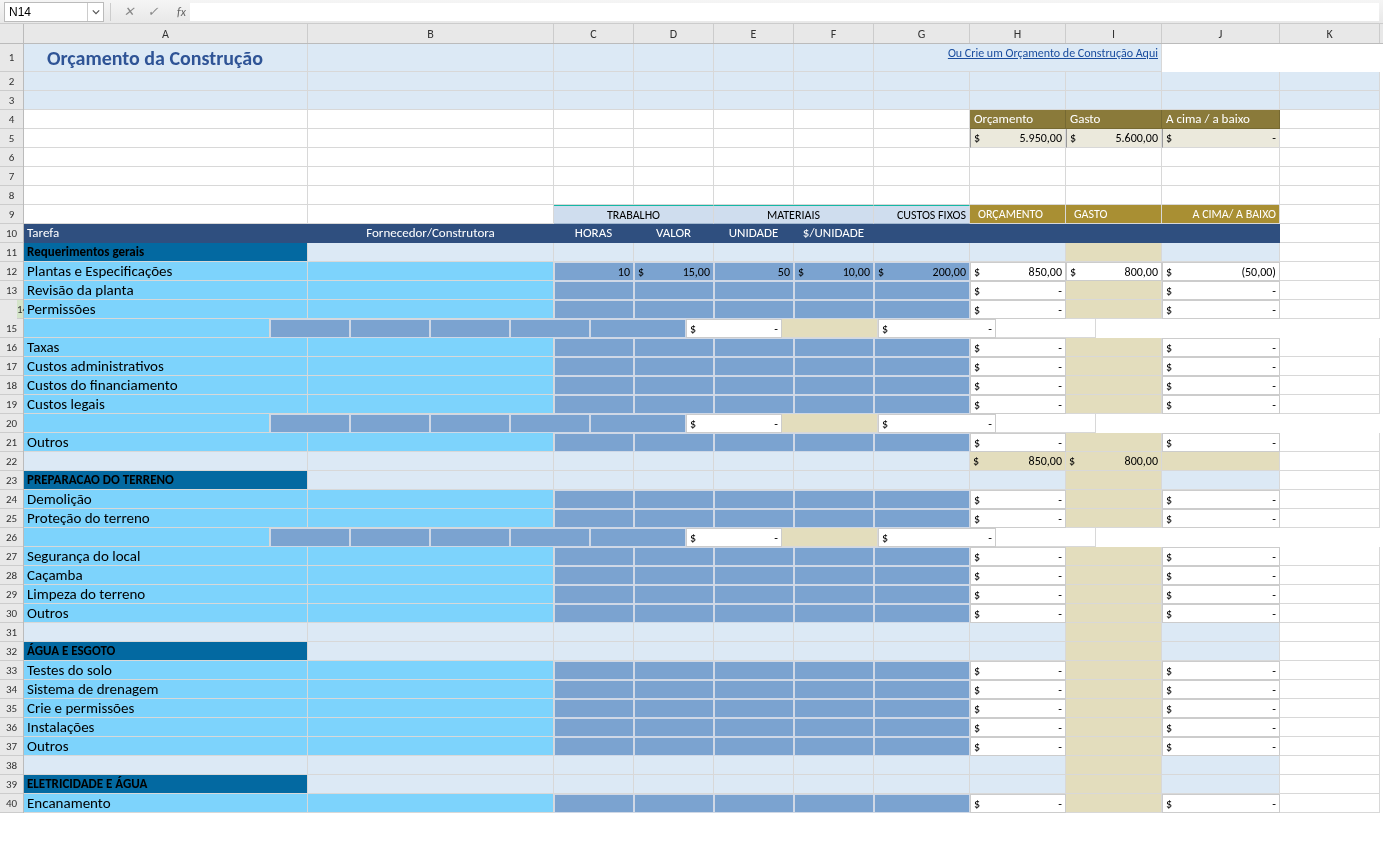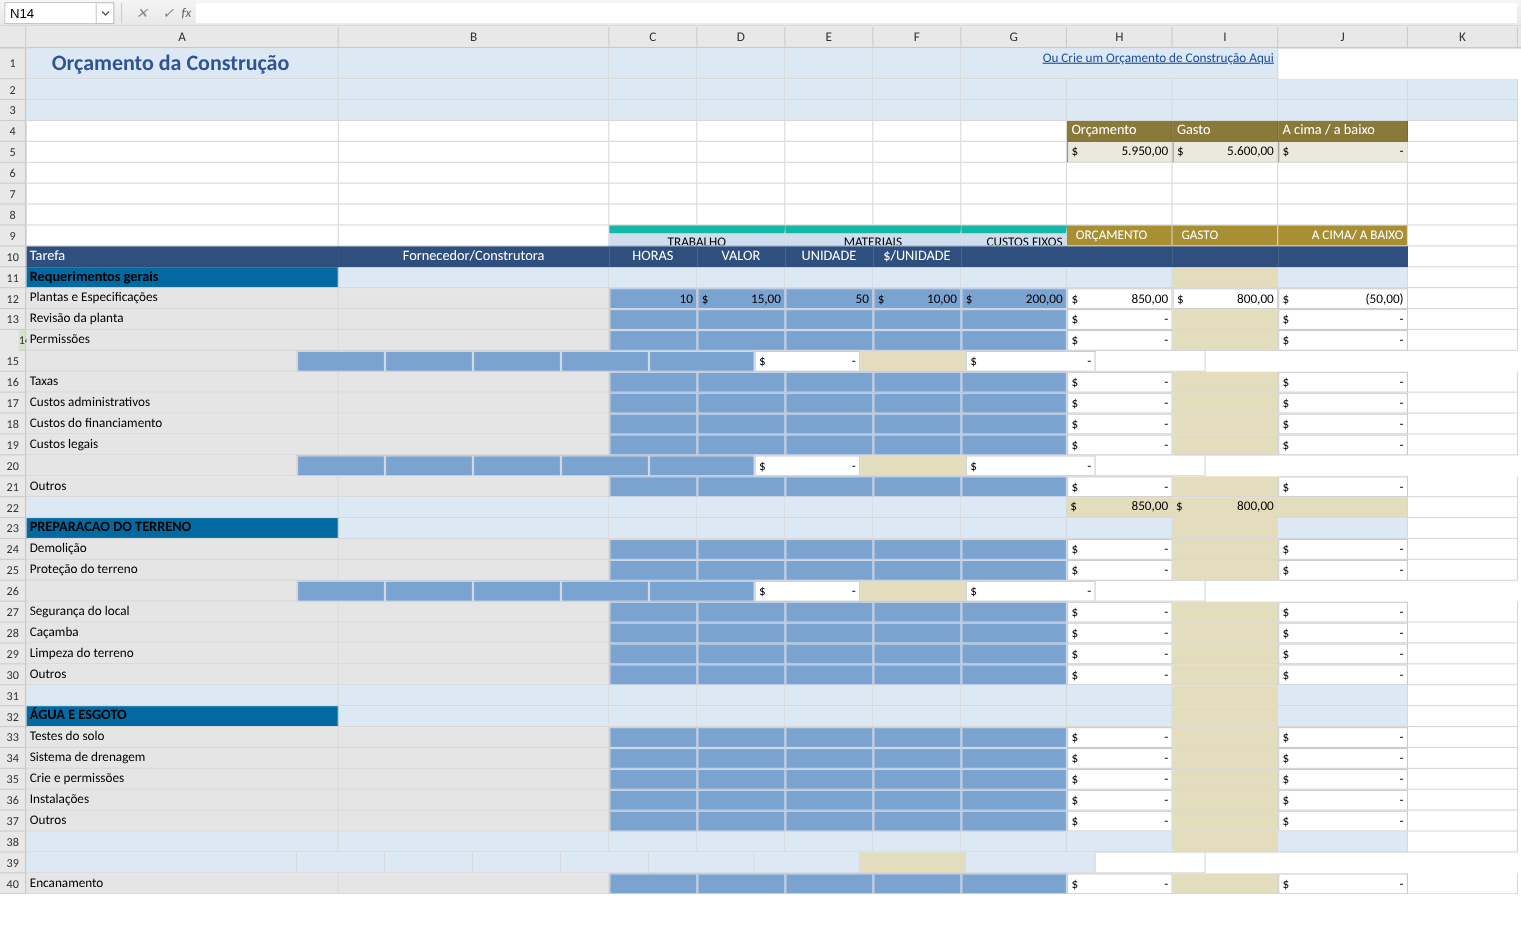--- a/index.html
+++ b/index.html
@@ -5,21 +5,21 @@
   * { box-sizing: border-box; margin: 0; padding: 0; }
   body { font-family: Calibri, Arial, sans-serif; font-size: 13px; background: #fff; overflow: hidden; }
   
   .ribbon-row { height: 24px; background: linear-gradient(#f5f5f5,#e8e8e8); border-bottom:1px solid #ccc; display:flex; align-items:center; padding:0 4px; }
   .divider-v { width:1px; height:18px; background:#ccc; margin:0 6px; }
   .namebox-wrap { display:flex; align-items:center; border:1px solid #bbb; background:#fff; height:20px; }
   .namebox { width:82px; height:18px; font-size:12px; padding:3px 4px; border:none; outline:none; }
   .dd-btn { width:16px; height:18px; display:flex; align-items:center; justify-content:center; border-left:1px solid #ccc; }
   .dd-btn svg { width:8px; height:8px; }
   .fb-icon { width:16px; height:16px; display:flex; align-items:center; justify-content:center; color:#888; margin:0 4px; font-style:italic; font-family:'Times New Roman',serif; font-size:13px; }
-  .fx { font-style:italic; font-size:12px; color:#666; margin:0 4px 0 0; }
+  .fx { font-style:italic; font-size:12px; color:#666; margin:0 4px 0 12px; }
   .formula-input { flex:1; height:18px; border:none; outline:none; font-size:12px; }
 
   .sheet-wrap { position:relative; display:flex; }
   .row-headers { width:24px; background:#e8e8e8; border-right:1px solid #bbb; }
   .corner { height:20px; border-bottom:1px solid #bbb; background:#e8e8e8; }
   .rowh { height:19px; border-bottom:1px solid #ccc; font-size:11px; color:#333; text-align:center; line-height:19px; }
   .rowh.sel { background:#d4e4c9;margin-left:17px; }
   .rowh.tall { height:28px; line-height:28px; }
   
   .grid-area { flex:1; position:relative; overflow:hidden; }
@@ -35,28 +35,28 @@
   .title-text { font-size:20px; font-weight:bold; color:#2f5496; line-height:28px;margin-left:20px; }
   .link-text { color:#1a4d9e; text-decoration:underline; font-size:12px; text-align:right; display:block; }
   .logo-cell { display:flex; align-items:center; justify-content:flex-end;margin-top:28px; }
   .logo-check { width:22px; height:22px; background:#e8ecef; display:inline-flex; align-items:center; justify-content:center; margin-right:4px; border-radius:2px; }
   .logo-check svg { width:14px; height:14px; }
   .logo-txt { font-size:18px; color:#2b3a4a; font-weight:300; letter-spacing:0.5px; }
   
   .summary-hdr { background:#8a7a3a; color:#fff; font-size:13px; padding:0 4px; border-color:#766932; }
   .summary-val { background:#ebe9dc; font-size:12px; text-align:right; border-left:1px solid #999; }
   
-  .grp9-blue { background:#cfddee; text-align:center; font-size:12px; border-top:7px solid #14b8a6; border-bottom:1px solid #a3b8d0; }
+  .grp9-blue { background:#cfddee; text-align:center; font-size:12px; border-top:1px solid #14b8a6; border-bottom:1px solid #a3b8d0; }
   .grp9-gold { background:#a98f33; color:#fff; font-size:12px; text-align:left; padding-left:8px; }
   
   .hdr10 { background:#2f4f7f; color:#fff; font-size:13px; border-color:#2f4f7f; }
   .hdr10.c { text-align:center; }
   
   .sect-hdr { background:#0369a1; font-weight:bold; font-size:13px; }
-  .lbl-blue { background:#e5e5e5; font-size:12px; }
+  .lbl-blue { background:#7dd3fc; font-size:15px; }
   .in-blue { background:#7ba3d0; border:1px solid #cfd8e6 !important; }
   .num-r { text-align:right; font-size:12px; }
   .cur-l { float:left; }
   .calc { background:#fff; border:1px solid #ccc !important; font-size:12px; }
   .gold-sum { background:#e3ddbd; font-size:12px; }
   .col-i-bg { background:#e3ddbd; }
   .plain-blue { background:#dce9f5; }
   
   
   .wA{width:284px} .wB{width:246px} .wC{width:80px} .wD{width:80px} .wE{width:80px}
@@ -790,20 +790,21 @@
           <div class="cell wD plain-blue"></div>
           <div class="cell wE plain-blue"></div>
           <div class="cell wF plain-blue"></div>
           <div class="cell wG plain-blue"></div>
           <div class="cell wH plain-blue"></div>
           <div class="cell wI col-i-bg"></div>
           <div class="cell wJ plain-blue"></div>
           <div class="cell wK"></div>
         </div>
         <div class="row">
+          <div class="cell wA sect-hdr">ELETRICIDADE E ÁGUA</div>
           <div class="cell wB plain-blue"></div>
           <div class="cell wC plain-blue"></div>
           <div class="cell wD plain-blue"></div>
           <div class="cell wE plain-blue"></div>
           <div class="cell wF plain-blue"></div>
           <div class="cell wG plain-blue"></div>
           <div class="cell wH plain-blue"></div>
           <div class="cell wI col-i-bg"></div>
           <div class="cell wJ plain-blue"></div>
           <div class="cell wK"></div>

